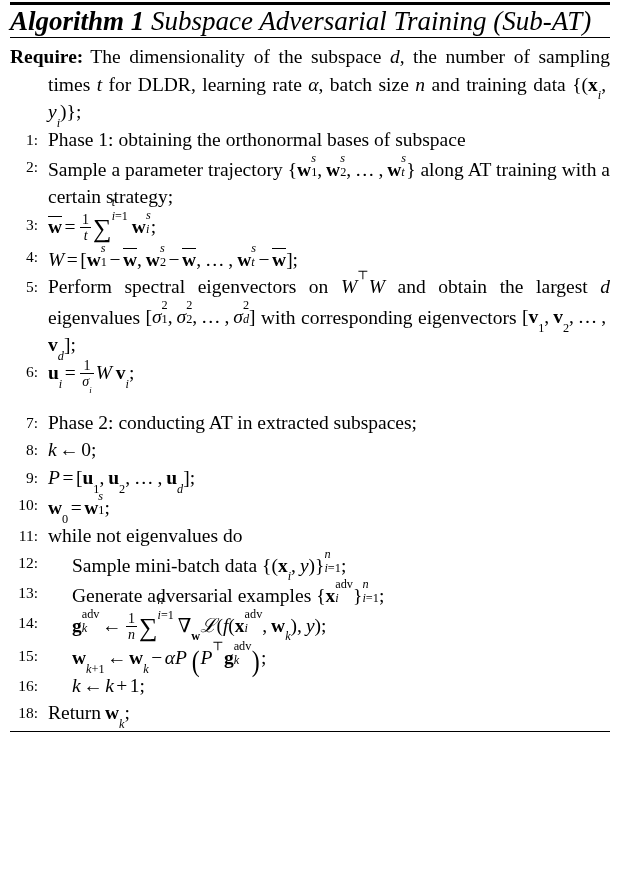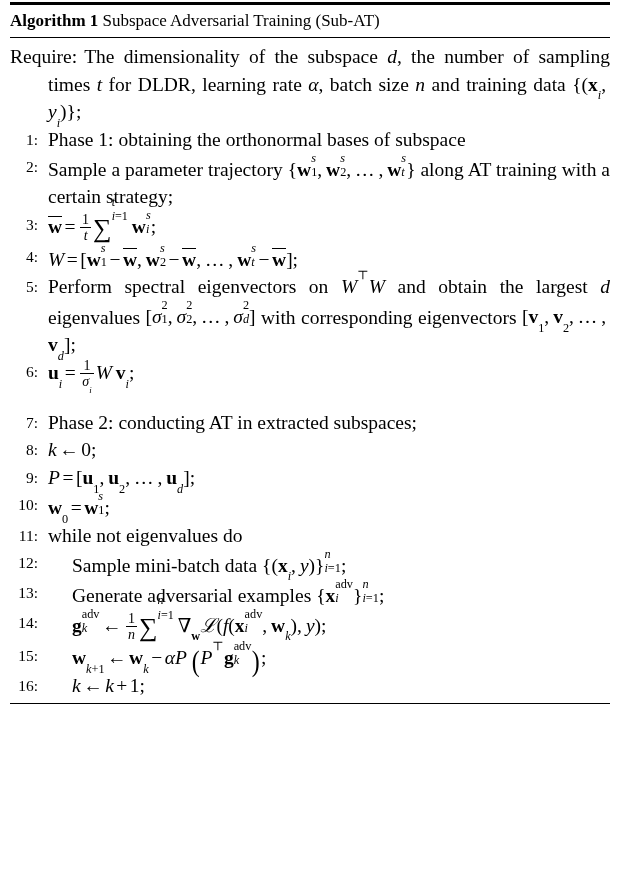--- a/index.html
+++ b/index.html
@@ -34,24 +34,25 @@
     height: 0;
   }
   .rule-bottom {
     border-top: 1.3px solid #000;
     margin: 0;
     height: 0;
   }
 
   
   .title-line {
-    font-size: 17px;
+    font-size: 27px;
     line-height: 30px;
     padding: 1px 0 1px 0;
     white-space: nowrap;
+    font-style: italic;
   }
   .title-line .kw { font-weight: bold; }
 
   
   .body { padding-top: 5px; padding-bottom: 4px; }
 
   .row {
     display: flex;
     align-items: flex-start;
     font-size: 19.5px;
@@ -75,21 +76,21 @@
   .require-row .content {
     text-align: justify;
     text-justify: inter-word;
     padding-left: 0;
   }
   .require-body {
     text-indent: 0;
     padding-left: 38px;
   }
   .require-body .lbl {
-    font-weight: normal;
+    font-weight: bold;
     margin-left: -38px;
     padding-right: 7px;
   }
 
   .just { text-align: justify; text-justify: inter-word; }
 
   .indent-1 { padding-left: 34px; }
 
   .spacer { height: 20px; }
 
@@ -326,17 +327,23 @@
     </div>
 
     <div class="row">
       <div class="gutter">16:</div>
       <div class="content indent-1">
         <span><span class="mi">k</span><span class="mo">←</span><span class="mi">k</span><span class="mo">+</span><span class="mn">1;</span></span>
       </div>
     </div>
 
 
+    <div class="row">
+      <div class="gutter">18:</div>
+      <div class="content">
+        <span>Return</span><span> <span class="mb">w</span><sub class="mi">k</sub><span class="mn">;</span></span>
+      </div>
+    </div>
 
   </div>
 
   <div class="rule-bottom"></div>
 </div>
 
 </body></html>

